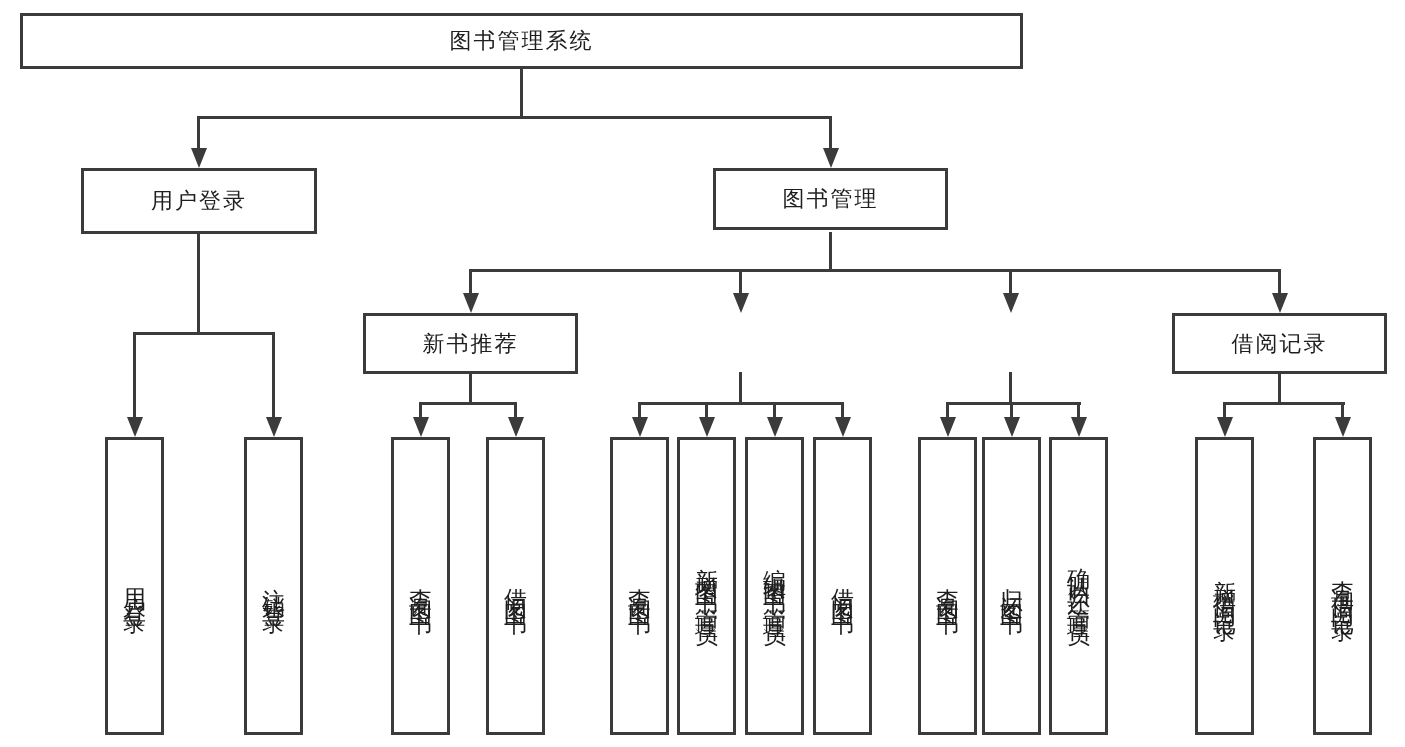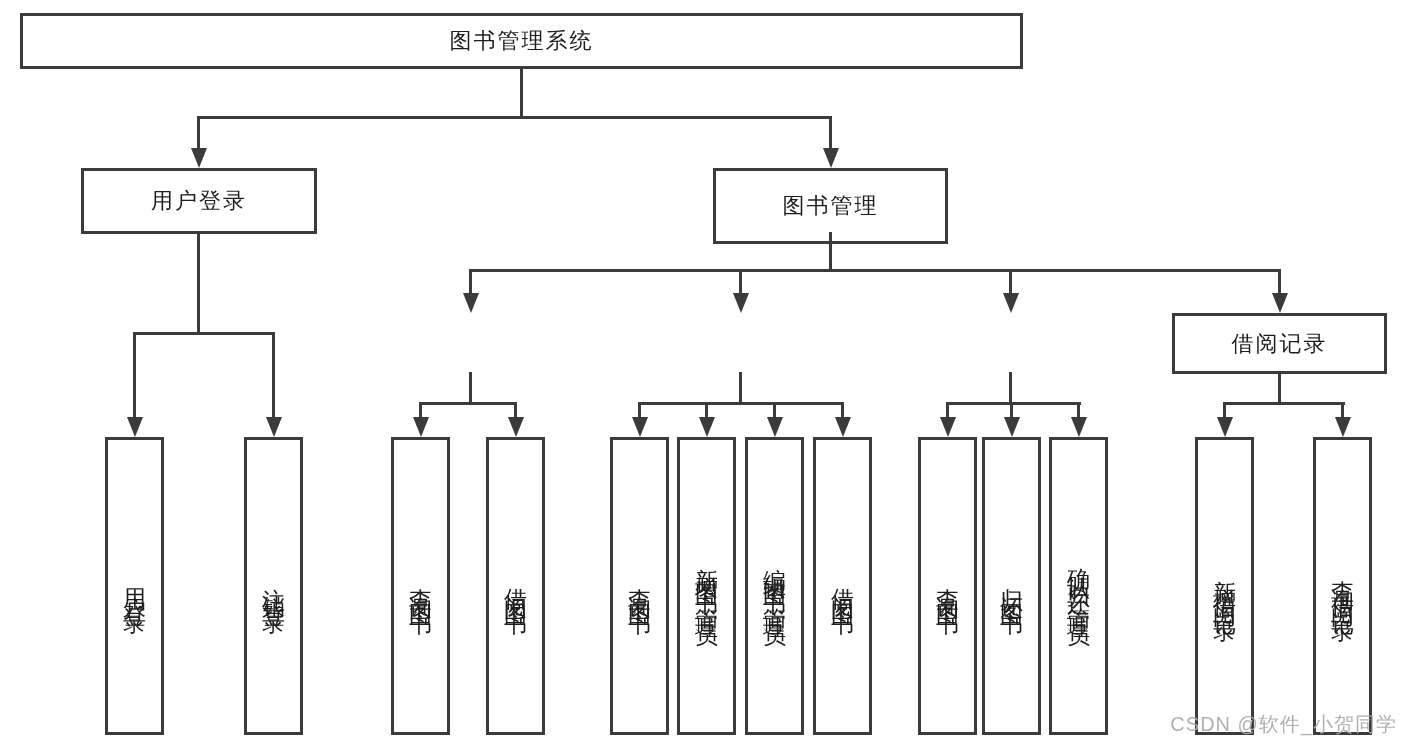--- a/index.html
+++ b/index.html
@@ -52,24 +52,27 @@
 
 <div class="canvas">
 
   <div class="hbox" style="left:20px;top:13px;width:1003px;height:56px;">
     <span>图书管理系统</span>
   </div>
 
   <div class="hbox" style="left:81px;top:168px;width:236px;height:66px;">
     <span>用户登录</span>
   </div>
-  <div class="hbox" style="left:713px;top:168px;width:235px;height:76px;">
+  <div class="hbox" style="left:713px;top:168px;width:235px;height:62px;">
     <span>图书管理</span>
   </div>
 
+  <div class="hbox" style="left:363px;top:313px;width:215px;height:61px;">
+    <span>新书推荐</span>
+  </div>
   <div class="hbox" style="left:1172px;top:313px;width:215px;height:61px;">
     <span>借阅记录</span>
   </div>
 
   <div class="vbox" style="left:105px;">
     <span>用户登录</span>
   </div>
   <div class="vbox" style="left:244px;">
     <span>注销登录</span>
   </div>
@@ -163,15 +166,14 @@
   <div class="line" style="left:1077px;top:402px;width:3px;height:18px;"></div>
   <div class="ah" style="left:1071px;top:417px;"></div>
 
   <div class="line" style="left:1278px;top:372px;width:3px;height:33px;"></div>
   <div class="line" style="left:1223px;top:402px;width:122px;height:3px;"></div>
   <div class="line" style="left:1223px;top:402px;width:3px;height:18px;"></div>
   <div class="ah" style="left:1217px;top:417px;"></div>
   <div class="line" style="left:1341px;top:402px;width:3px;height:18px;"></div>
   <div class="ah" style="left:1335px;top:417px;"></div>
 
-  <div class="watermark">CSDN @软件_小贺同学</div>
 
 </div>
 
 </body></html>

